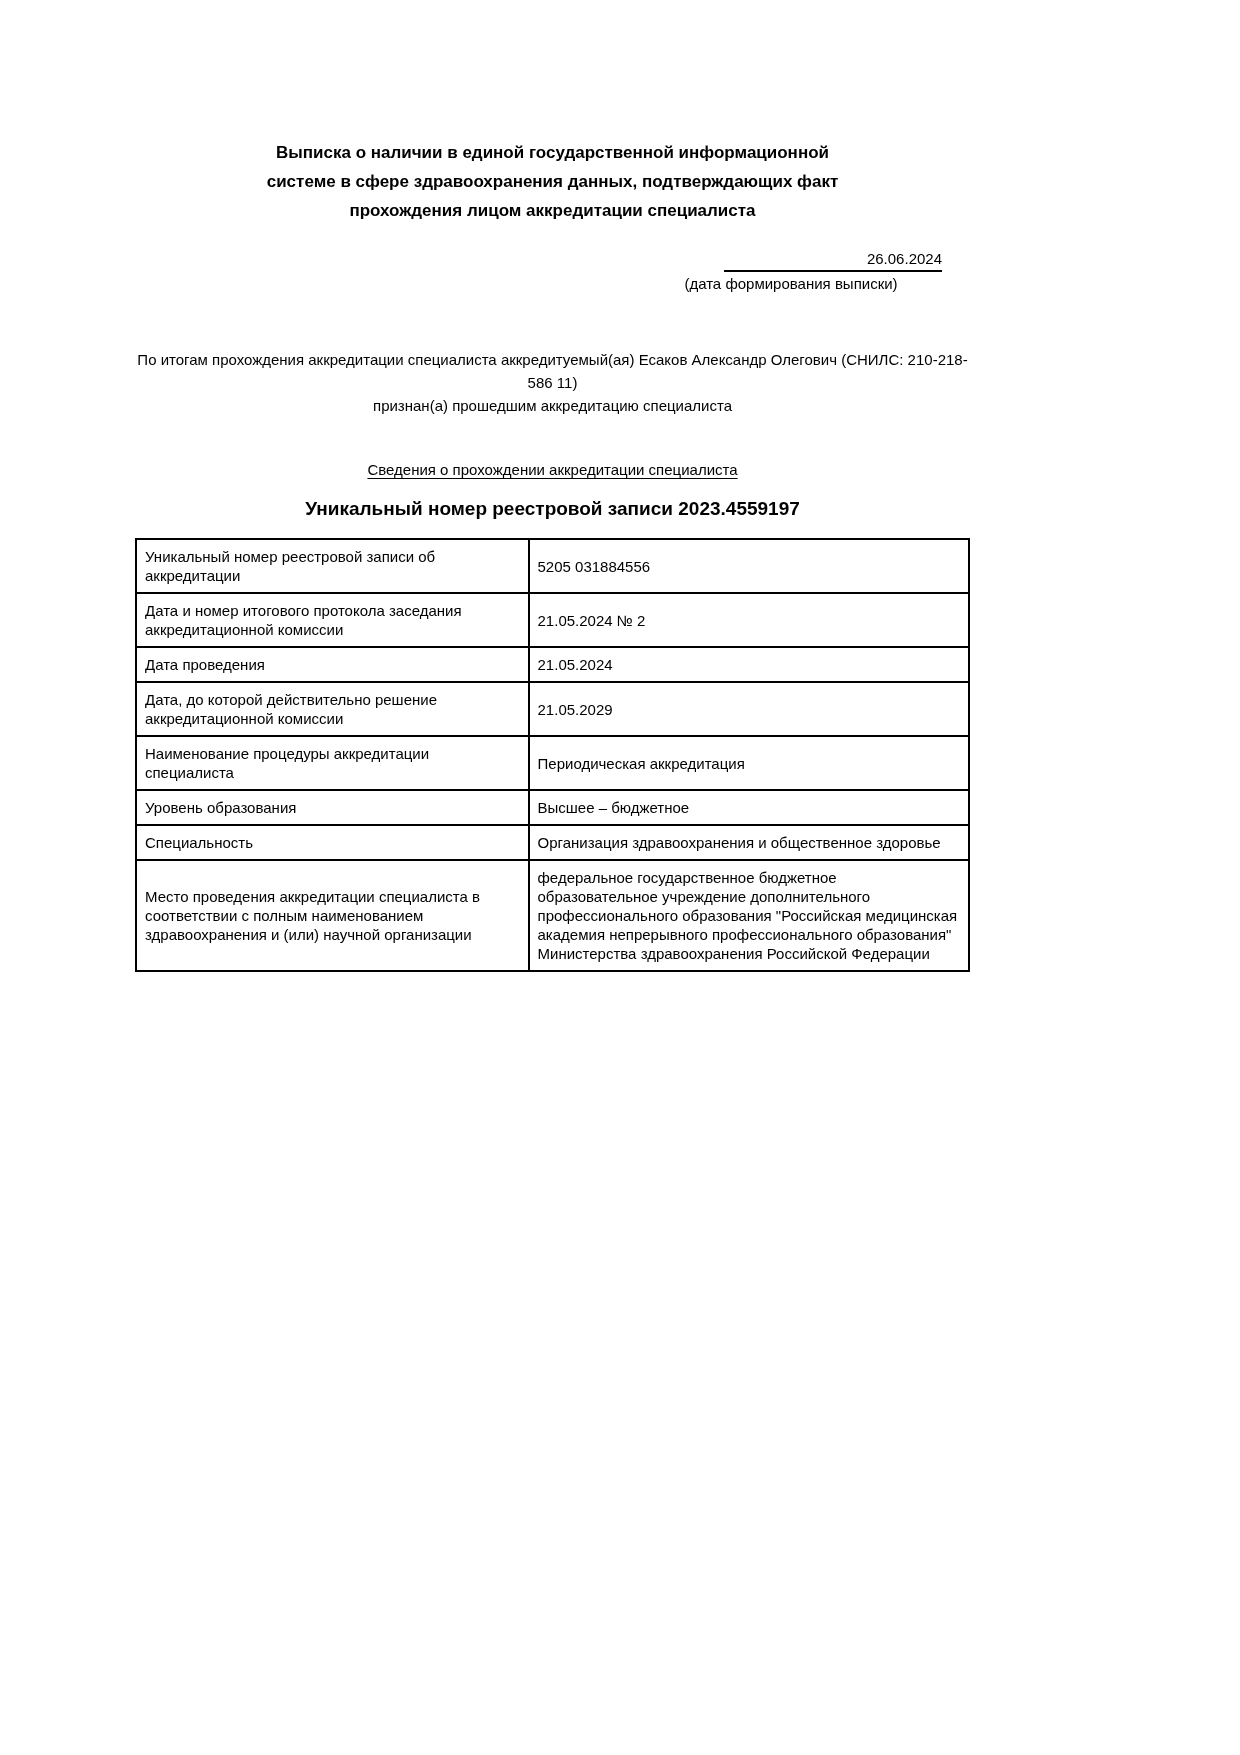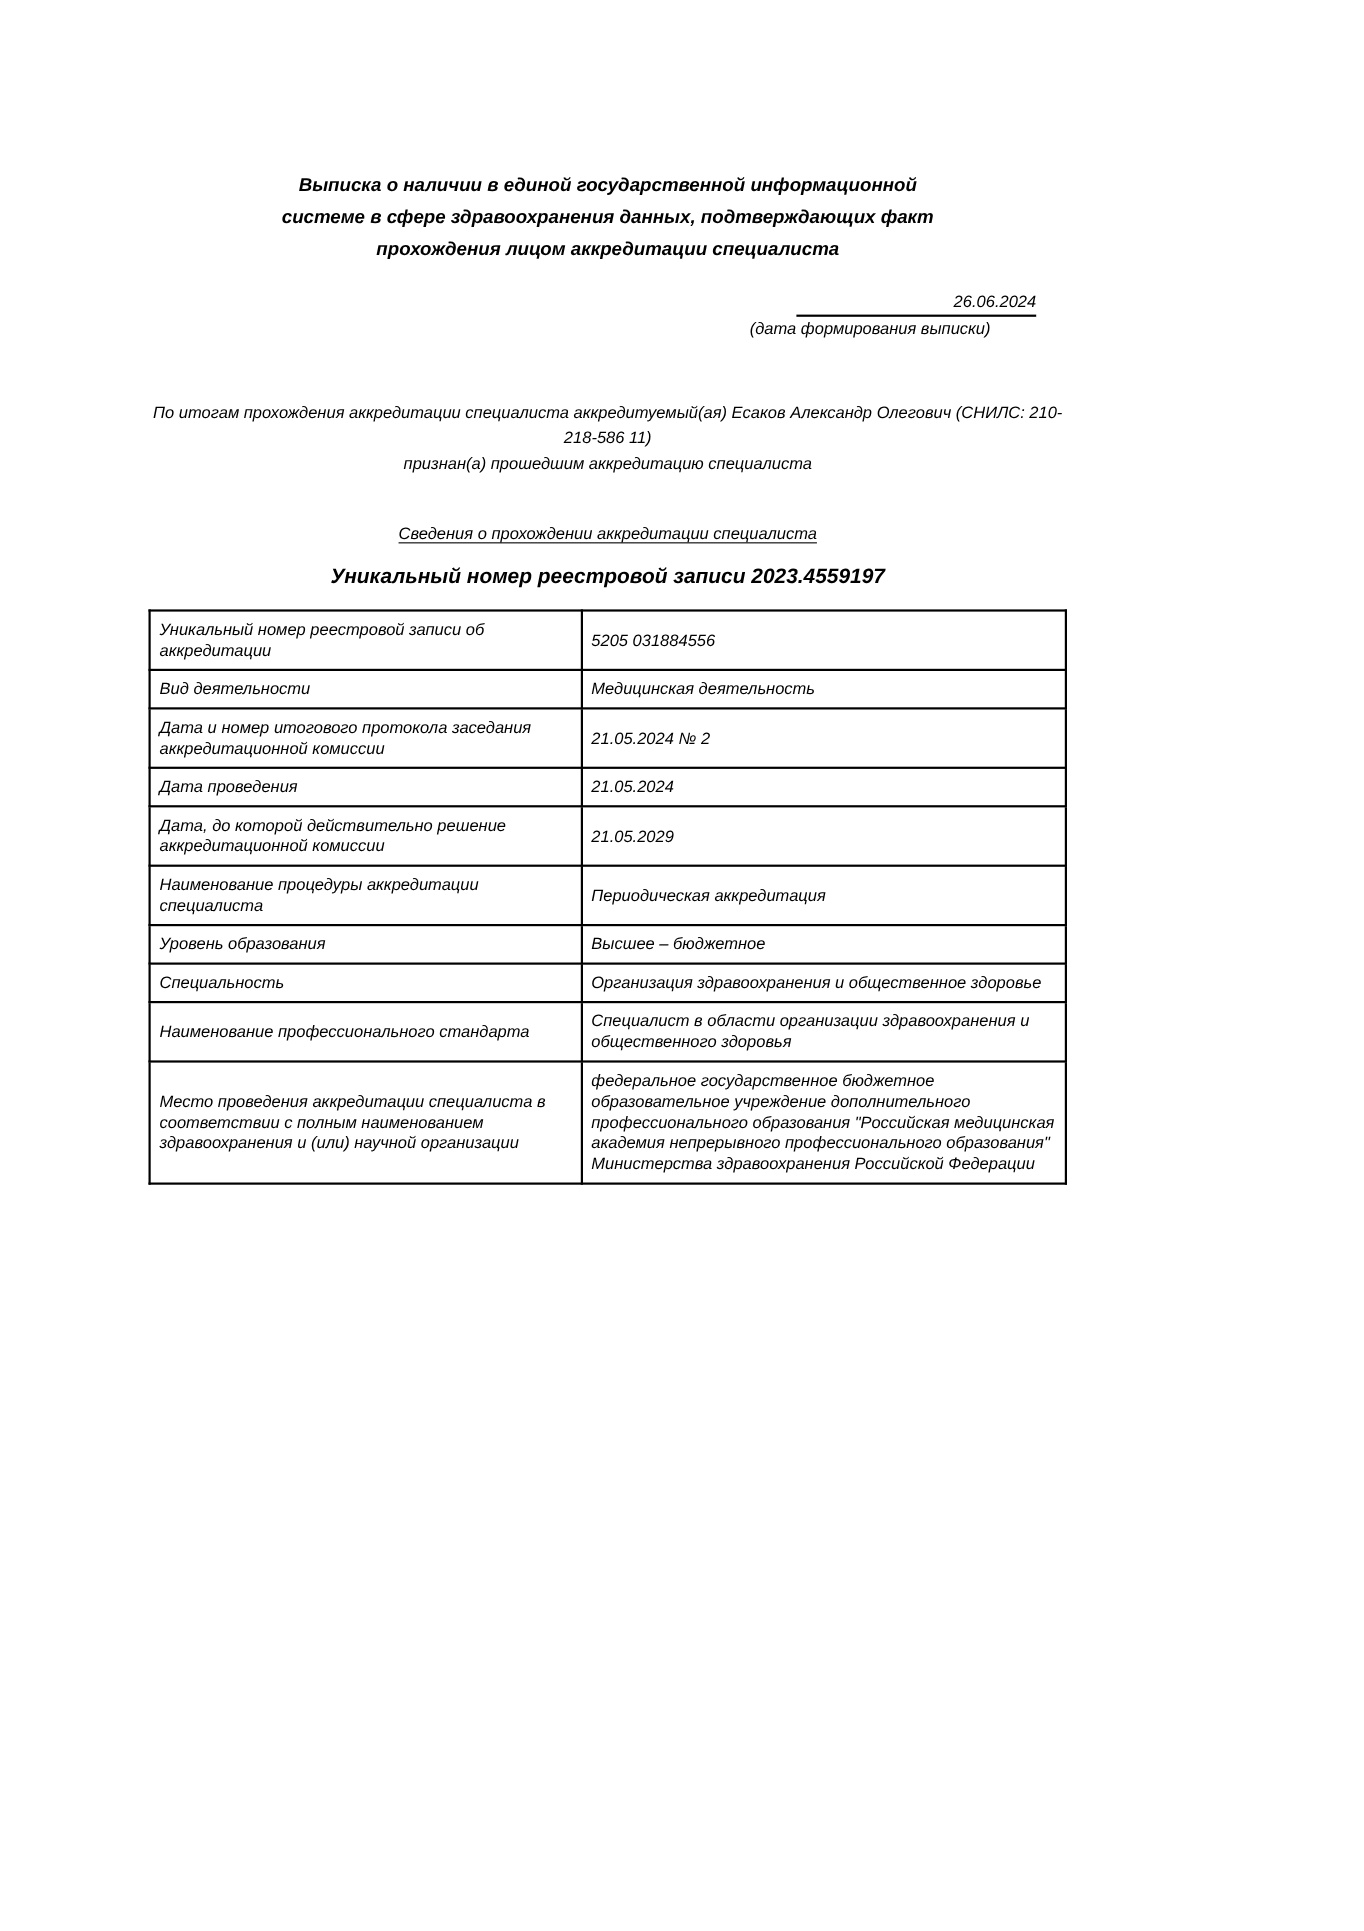--- a/index.html
+++ b/index.html
@@ -8,23 +8,22 @@
     width: 1240px;
     height: 1755px;
     background: #ffffff;
     color: #000000;
     font-family: "Liberation Sans", "DejaVu Sans", sans-serif;
     overflow: hidden;
   }
   .content {
     position: absolute;
     left: 135px;
-    top: 16px;
+    top: 0;
     width: 835px;
-    font-style: italic;
   }
   .doc-title {
     margin-top: 138px;
     text-align: center;
     font-size: 17px;
     font-weight: bold;
     line-height: 29px;
   }
   .date-block {
     width: 302px;
@@ -109,24 +108,20 @@
 
     <div class="registry-heading">Уникальный номер реестровой записи 2023.4559197</div>
 
     <table class="acc-table">
       <tbody>
         <tr>
           <td class="col-label">Уникальный номер реестровой записи об аккредитации</td>
           <td class="col-value">5205 031884556</td>
         </tr>
         <tr>
-          <td class="col-label">Вид деятельности</td>
-          <td class="col-value">Медицинская деятельность</td>
-        </tr>
-        <tr>
           <td class="col-label">Дата и номер итогового протокола заседания аккредитационной комиссии</td>
           <td class="col-value">21.05.2024 № 2</td>
         </tr>
         <tr>
           <td class="col-label">Дата проведения</td>
           <td class="col-value">21.05.2024</td>
         </tr>
         <tr>
           <td class="col-label">Дата, до которой действительно решение аккредитационной комиссии</td>
           <td class="col-value">21.05.2029</td>
@@ -137,24 +132,20 @@
         </tr>
         <tr>
           <td class="col-label">Уровень образования</td>
           <td class="col-value">Высшее – бюджетное</td>
         </tr>
         <tr>
           <td class="col-label">Специальность</td>
           <td class="col-value">Организация здравоохранения и общественное здоровье</td>
         </tr>
         <tr>
-          <td class="col-label">Наименование профессионального стандарта</td>
-          <td class="col-value">Специалист в области организации здравоохранения и общественного здоровья</td>
-        </tr>
-        <tr>
           <td class="col-label">Место проведения аккредитации специалиста в соответствии с полным наименованием здравоохранения и (или) научной организации</td>
           <td class="col-value">федеральное государственное бюджетное образовательное учреждение дополнительного профессионального образования "Российская медицинская академия непрерывного профессионального образования" Министерства здравоохранения Российской Федерации</td>
         </tr>
       </tbody>
     </table>
 
   </div>
 </div>
 
 </body></html>

